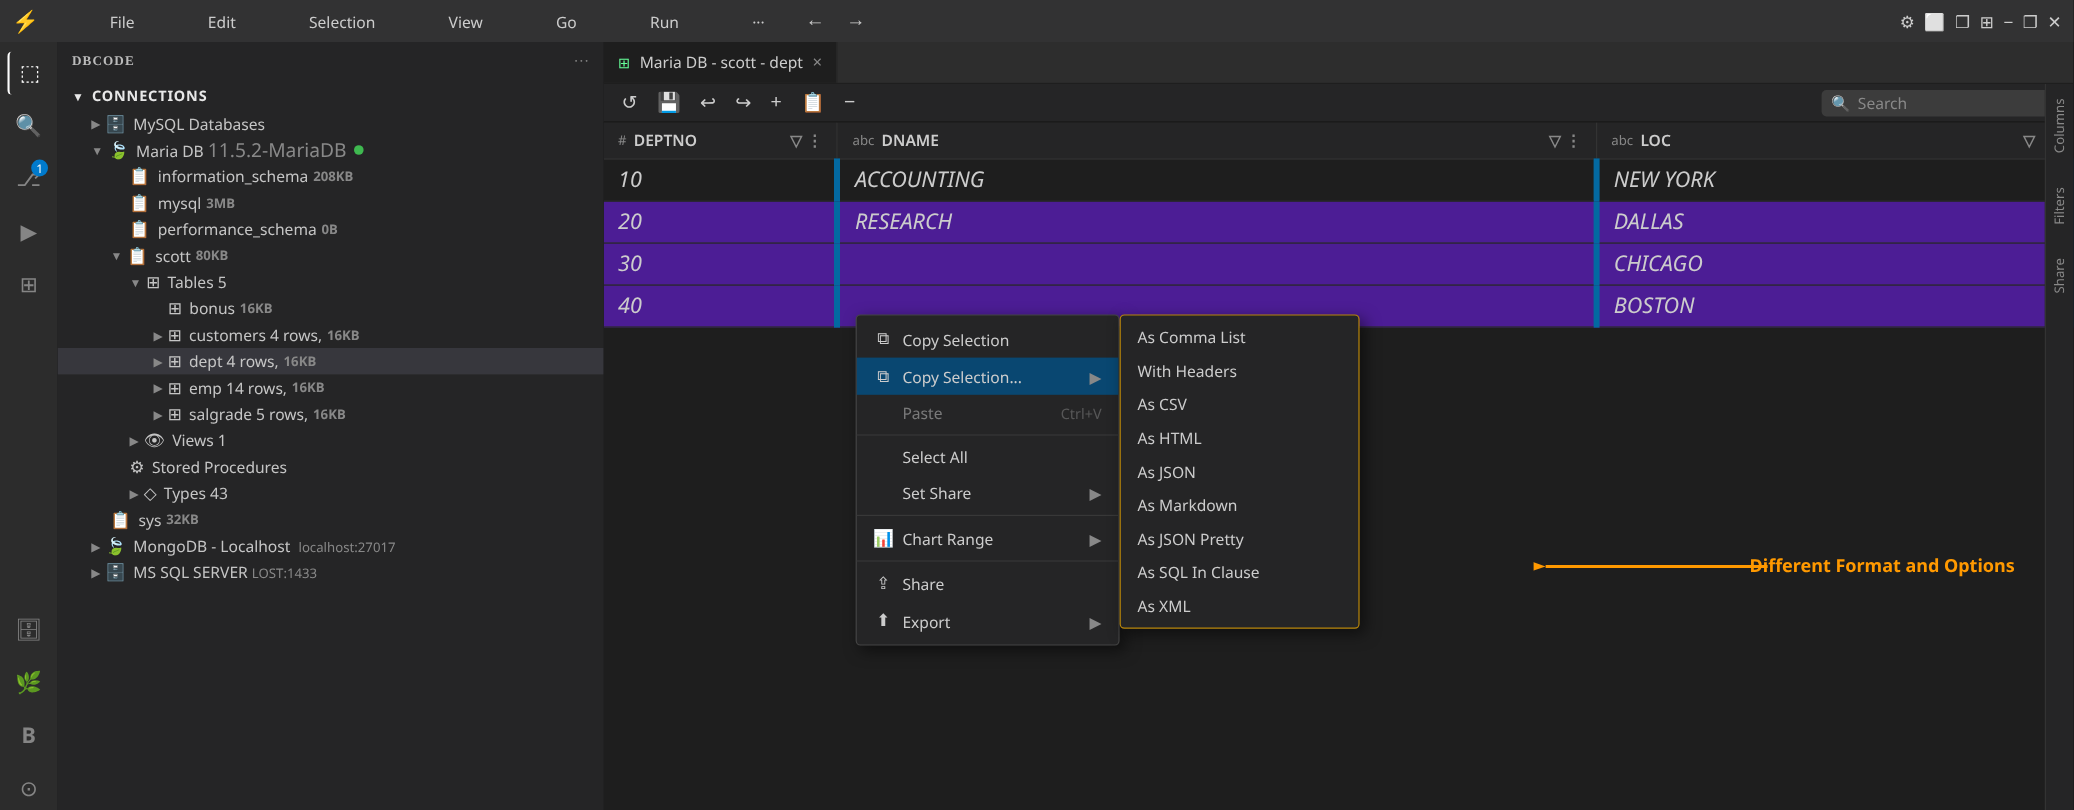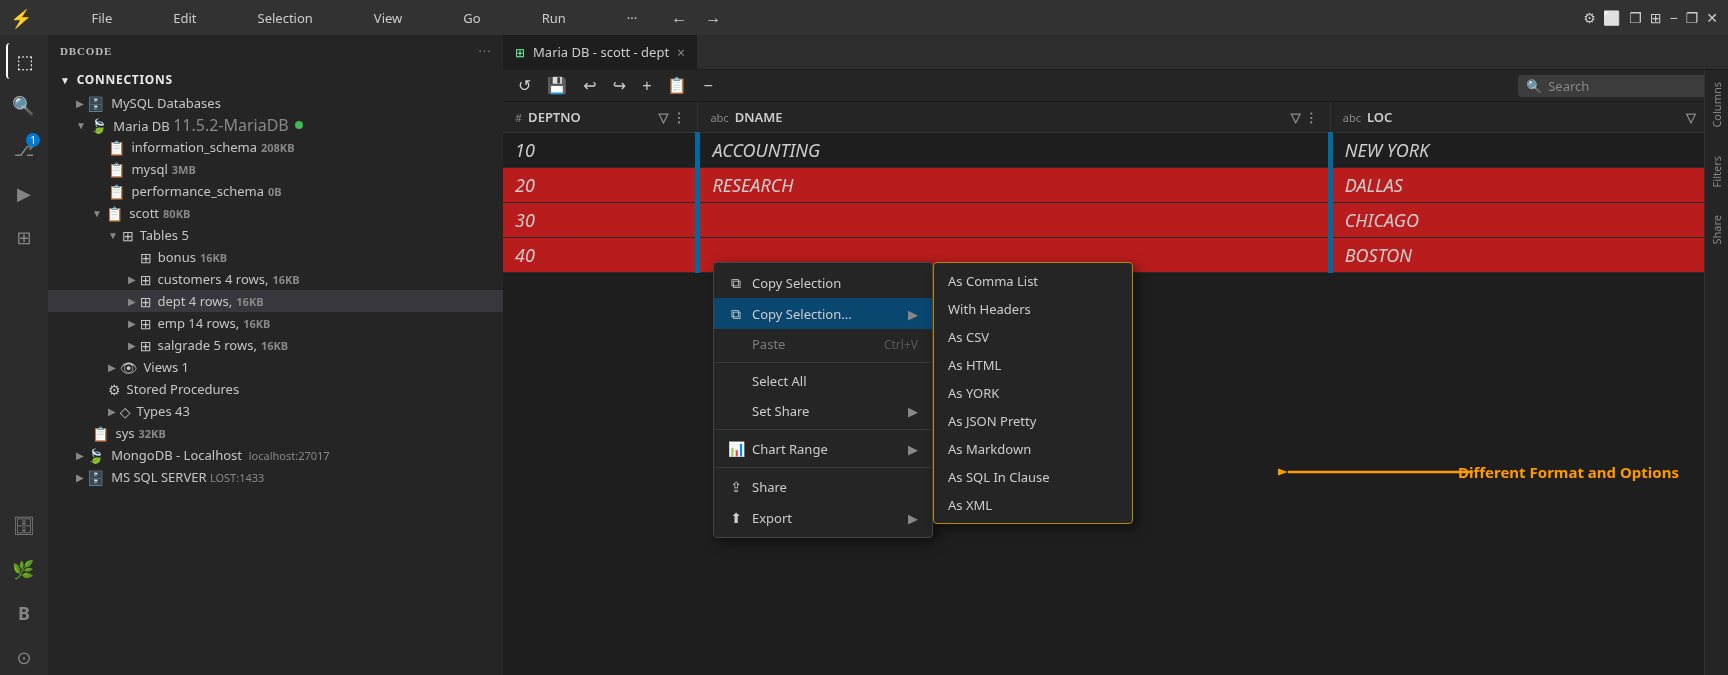--- a/index.html
+++ b/index.html
@@ -298,21 +298,21 @@
     }
     .data-table td {
       padding: 5px 12px;
       border-bottom: 1px solid #2a2a2a;
       border-right: 5px solid #0369a1;
       font-size: 18px;
       font-style: italic;
     }
     .data-table tr:nth-child(odd) td { background: #1e1e1e; }
     .data-table tr:nth-child(even) td { background: #252526; }
-    .data-table tr.selected td { background: #b91c1c; }
+    .data-table tr.selected td { background: #4c1d95; }
 
     
     .context-menu {
       position: absolute;
       top: 160px;
       left: 210px;
       background: #252526;
       border: 1px solid #454545;
       border-radius: 4px;
       min-width: 220px;
@@ -683,27 +683,27 @@
         <div class="menu-item">
           <span>With Headers</span>
         </div>
         <div class="menu-item">
           <span>As CSV</span>
         </div>
         <div class="menu-item">
           <span>As HTML</span>
         </div>
         <div class="menu-item">
-          <span>As YORK</span>
+          <span>As JSON</span>
+        </div>
+        <div class="menu-item">
+          <span>As Markdown</span>
         </div>
         <div class="menu-item">
           <span>As JSON Pretty</span>
-        </div>
-        <div class="menu-item">
-          <span>As Markdown</span>
         </div>
         <div class="menu-item">
           <span>As SQL In Clause</span>
         </div>
         <div class="menu-item">
           <span>As XML</span>
         </div>
       </div>
 
       <div style="position:absolute;top:340px;left:440px;color:#f90;font-size:15px;font-weight:bold;width:160px;text-align:center;line-height:1.4;pointer-events:none;">

